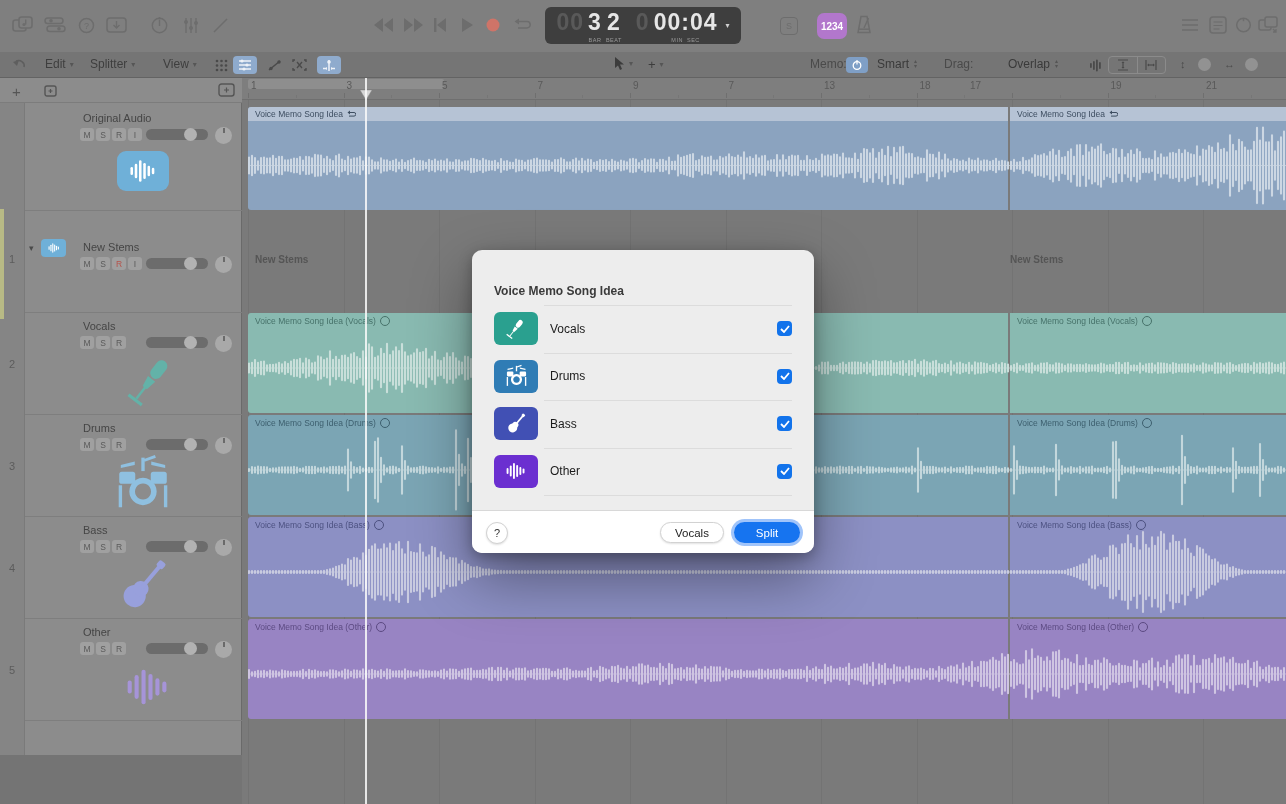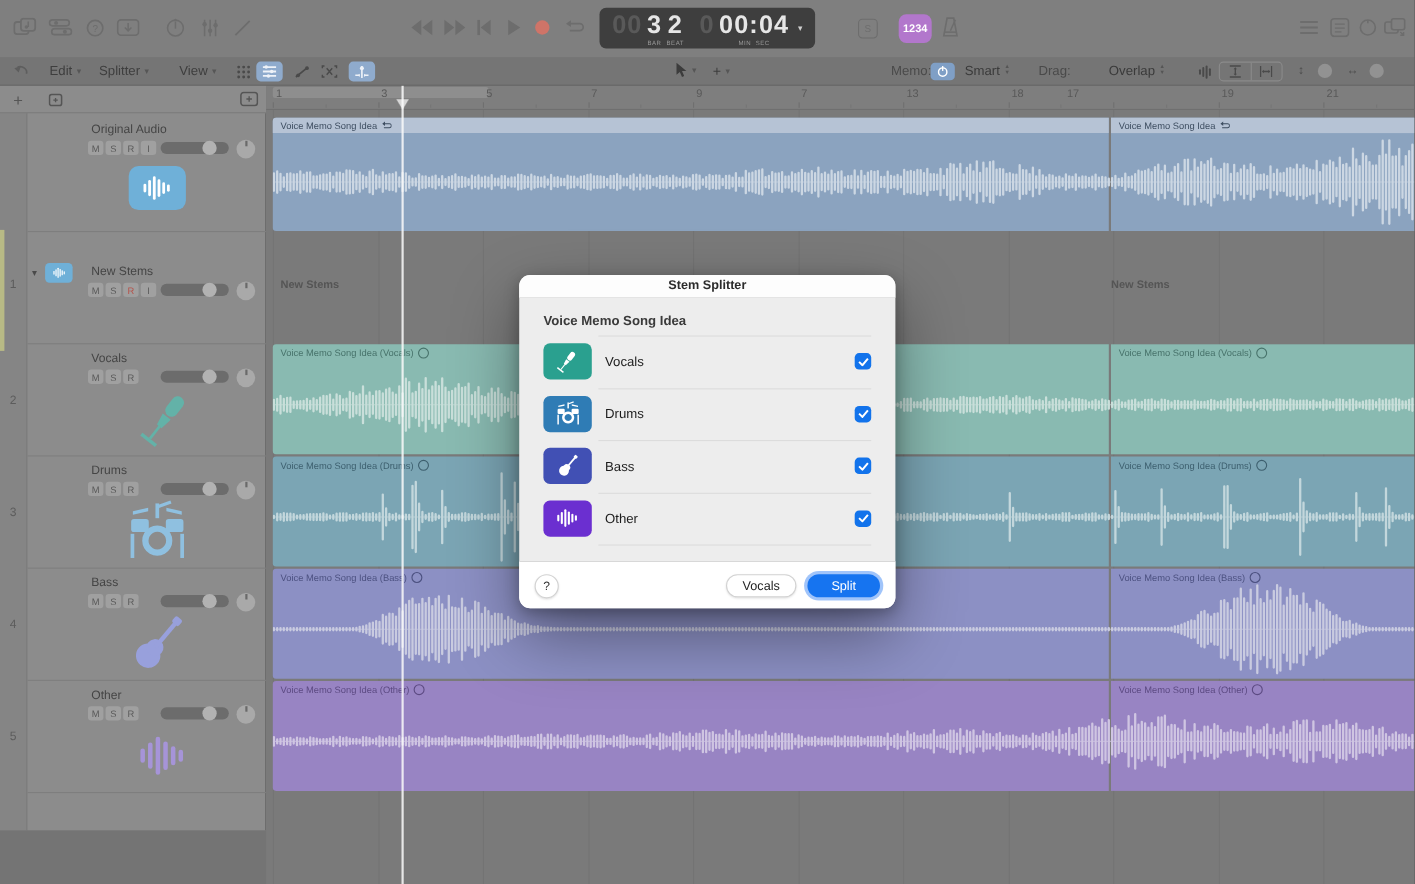--- a/index.html
+++ b/index.html
@@ -661,21 +661,20 @@
     </div>
     <svg class="wave" style="left:6px;top:519px" width="1038" height="100">
         <line x1="0" y1="55" x2="1038" y2="55" stroke="#cfc5e2" stroke-width="1" opacity="0.7"></line>
         <path d="M1 51.1L1 58.9M4 53.2L4 56.8M7 52.7L7 57.3M10 51.8L10 58.2M13 52.4L13 57.6M16 51.8L16 58.2M19 53.1L19 56.9M22 51.6L22 58.4M25 52.2L25 57.8M28 52.3L28 57.7M31 53.2L31 56.8M34 51.4L34 58.6M37 52.0L37 58.0M40 52.5L40 57.5M43 53.1L43 56.9M46 52.9L46 57.1M49 52.9L49 57.1M52 52.4L52 57.6M55 50.8L55 59.2M58 53.1L58 56.9M61 50.8L61 59.2M64 52.1L64 57.9M67 51.3L67 58.7M70 52.6L70 57.4M73 53.0L73 57.0M76 52.8L76 57.2M79 53.3L79 56.7M82 51.2L82 58.8M85 51.4L85 58.6M88 52.1L88 57.9M91 53.3L91 56.7M94 52.3L94 57.7M97 50.5L97 59.5M100 51.3L100 58.7M103 52.8L103 57.2M106 51.2L106 58.8M109 51.6L109 58.4M112 52.2L112 57.8M115 50.3L115 59.7M118 52.0L118 58.0M121 51.5L121 58.5M124 50.7L124 59.3M127 51.9L127 58.1M130 52.5L130 57.5M133 51.1L133 58.9M136 52.8L136 57.2M139 50.4L139 59.6M142 51.1L142 58.9M145 52.6L145 57.4M148 52.4L148 57.6M151 52.1L151 57.9M154 52.2L154 57.8M157 50.4L157 59.6M160 52.0L160 58.0M163 52.2L163 57.8M166 53.1L166 56.9M169 53.2L169 56.8M172 51.4L172 58.6M175 51.3L175 58.7M178 52.0L178 58.0M181 52.2L181 57.8M184 52.9L184 57.1M187 52.2L187 57.8M190 53.1L190 56.9M193 51.6L193 58.4M196 50.5L196 59.5M199 52.5L199 57.5M202 50.2L202 59.8M205 50.6L205 59.4M208 50.8L208 59.2M211 52.8L211 57.2M214 51.3L214 58.7M217 50.3L217 59.7M220 49.9L220 60.1M223 49.6L223 60.4M226 52.1L226 57.9M229 51.8L229 58.2M232 51.7L232 58.3M235 50.9L235 59.1M238 51.2L238 58.8M241 49.2L241 60.8M244 48.8L244 61.2M247 51.9L247 58.1M250 48.8L250 61.2M253 48.8L253 61.2M256 51.7L256 58.3M259 49.5L259 60.5M262 52.5L262 57.5M265 51.2L265 58.8M268 49.5L268 60.5M271 49.5L271 60.5M274 50.0L274 60.0M277 49.2L277 60.8M280 52.3L280 57.7M283 51.8L283 58.2M286 50.5L286 59.5M289 49.8L289 60.2M292 50.4L292 59.6M295 49.8L295 60.2M298 49.7L298 60.3M301 50.3L301 59.7M304 52.7L304 57.3M307 52.7L307 57.3M310 50.5L310 59.5M313 51.5L313 58.5M316 49.7L316 60.3M319 49.4L319 60.6M322 50.7L322 59.3M325 52.5L325 57.5M328 51.8L328 58.2M331 52.6L331 57.4M334 52.3L334 57.7M337 52.6L337 57.4M340 49.8L340 60.2M343 48.9L343 61.1M346 52.5L346 57.5M349 51.8L349 58.2M352 47.8L352 62.2M355 48.7L355 61.3M358 50.4L358 59.6M361 51.4L361 58.6M364 47.8L364 62.2M367 48.1L367 61.9M370 46.7L370 63.3M373 49.6L373 60.4M376 50.4L376 59.6M379 47.9L379 62.1M382 50.9L382 59.1M385 48.0L385 62.0M388 48.2L388 61.8M391 45.2L391 64.8M394 45.2L394 64.8M397 47.3L397 62.7M400 46.5L400 63.5M403 49.1L403 60.9M406 48.9L406 61.1M409 49.5L409 60.5M412 44.7L412 65.3M415 47.9L415 62.1M418 50.1L418 59.9M421 44.9L421 65.1M424 45.8L424 64.2M427 50.4L427 59.6M430 49.7L430 60.3M433 49.0L433 61.0M436 51.3L436 58.7M439 48.7L439 61.3M442 49.6L442 60.4M445 49.2L445 60.8M448 46.2L448 63.8M451 50.0L451 60.0M454 50.6L454 59.4M457 48.0L457 62.0M460 50.2L460 59.8M463 47.8L463 62.2M466 48.3L466 61.7M469 48.4L469 61.6M472 48.4L472 61.6M475 52.4L475 57.6M478 49.5L478 60.5M481 50.7L481 59.3M484 52.8L484 57.2M487 51.7L487 58.3M490 51.9L490 58.1M493 51.0L493 59.0M496 52.7L496 57.3M499 51.7L499 58.3M502 52.3L502 57.7M505 52.3L505 57.7M508 52.2L508 57.8M511 50.5L511 59.5M514 50.7L514 59.3M517 52.2L517 57.8M520 50.5L520 59.5M523 51.7L523 58.3M526 50.8L526 59.2M529 51.3L529 58.7M532 50.3L532 59.7M535 51.8L535 58.2M538 52.8L538 57.2M541 51.1L541 58.9M544 51.0L544 59.0M547 51.1L547 58.9M550 50.5L550 59.5M553 50.8L553 59.2M556 51.9L556 58.1M559 47.9L559 62.1M562 51.8L562 58.2M565 50.0L565 60.0M568 48.4L568 61.6M571 50.7L571 59.3M574 51.0L574 59.0M577 45.9L577 64.1M580 48.8L580 61.2M583 47.5L583 62.5M586 50.3L586 59.7M589 50.3L589 59.7M592 48.9L592 61.1M595 49.7L595 60.3M598 48.6L598 61.4M601 44.8L601 65.2M604 50.7L604 59.3M607 49.6L607 60.4M610 49.3L610 60.7M613 47.9L613 62.1M616 45.2L616 64.8M619 45.3L619 64.7M622 48.0L622 62.0M625 43.8L625 66.2M628 50.5L628 59.5M631 45.3L631 64.7M634 46.7L634 63.3M637 44.9L637 65.1M640 50.1L640 59.9M643 50.3L643 59.7M646 46.0L646 64.0M649 48.4L649 61.6M652 48.5L652 61.5M655 51.2L655 58.8M658 48.3L658 61.7M661 47.2L661 62.8M664 51.0L664 59.0M667 49.7L667 60.3M670 50.2L670 59.8M673 49.6L673 60.4M676 50.8L676 59.2M679 52.3L679 57.7M682 49.7L682 60.3M685 50.1L685 59.9M688 52.2L688 57.8M691 47.9L691 62.1M694 50.0L694 60.0M697 51.0L697 59.0M700 48.5L700 61.5M703 47.2L703 62.8M706 48.3L706 61.7M709 46.2L709 63.8M712 50.6L712 59.4M715 44.6L715 65.4M718 49.2L718 60.8M721 47.9L721 62.1M724 42.9L724 67.1M727 49.0L727 61.0M730 48.1L730 61.9M733 42.7L733 67.3M736 42.8L736 67.2M739 43.2L739 66.8M742 41.3L742 68.7M745 38.9L745 71.1M748 41.5L748 68.5M751 42.5L751 67.5M754 35.1L754 74.9M757 38.2L757 71.8M760 35.7L760 74.3M763 43.0L763 67.0M766 41.1L766 68.9M769 44.3L769 65.7M772 46.1L772 63.9M775 45.3L775 64.7M778 32.1L778 77.9M781 41.4L781 68.6M784 30.2L784 79.8M787 39.7L787 70.3M790 37.2L790 72.8M793 38.7L793 71.3M796 42.5L796 67.5M799 38.4L799 71.6M802 42.0L802 68.0M805 33.2L805 76.8M808 33.1L808 76.9M811 31.6L811 78.4M814 41.7L814 68.3M817 39.9L817 70.1M820 40.3L820 69.7M823 43.5L823 66.5M826 45.1L826 64.9M829 36.0L829 74.0M832 47.0L832 63.0M835 46.8L835 63.2M838 39.3L838 70.7M841 45.7L841 64.3M844 46.9L844 63.1M847 41.7L847 68.3M850 41.6L850 68.4M853 44.5L853 65.5M856 39.3L856 70.7M859 41.0L859 69.0M862 44.8L862 65.2M865 47.4L865 62.6M868 47.1L868 62.9M871 44.7L871 65.3M874 46.7L874 63.3M877 46.8L877 63.2M880 47.7L880 62.3M883 48.0L883 62.0M886 41.5L886 68.5M889 42.3L889 67.7M892 49.4L892 60.6M895 45.0L895 65.0M898 44.9L898 65.1M901 42.0L901 68.0M904 39.6L904 70.4M907 49.2L907 60.8M910 43.4L910 66.6M913 49.0L913 61.0M916 47.0L916 63.0M919 41.6L919 68.4M922 48.6L922 61.4M925 44.7L925 65.3M928 37.4L928 72.6M931 36.4L931 73.6M934 40.2L934 69.8M937 36.2L937 73.8M940 36.0L940 74.0M943 47.2L943 62.8M946 36.8L946 73.2M949 46.8L949 63.2M952 46.9L952 63.1M955 40.9L955 69.1M958 41.1L958 68.9M961 39.9L961 70.1M964 44.5L964 65.5M967 36.0L967 74.0M970 39.9L970 70.1M973 39.3L973 70.7M976 38.3L976 71.7M979 44.4L979 65.6M982 40.9L982 69.1M985 38.9L985 71.1M988 44.5L988 65.5M991 45.0L991 65.0M994 45.4L994 64.6M997 44.7L997 65.3M1000 41.8L1000 68.2M1003 49.7L1003 60.3M1006 43.9L1006 66.1M1009 42.5L1009 67.5M1012 48.3L1012 61.7M1015 51.0L1015 59.0M1018 48.6L1018 61.4M1021 46.8L1021 63.2M1024 49.4L1024 60.6M1027 48.7L1027 61.3M1030 48.9L1030 61.1M1033 51.6L1033 58.4M1036 49.0L1036 61.0" stroke="#cfc5e2" stroke-width="2.1" fill="none" stroke-linecap="round"></path>
       </svg>
   </div>
 
   <div class="abs playline"></div>
 
   <div class="abs dialog">
-    <div class="dlg-title">Stem Splitter</div>
     <div class="dlg-src">Voice Memo Song Idea</div>
 
     <div class="stemrow" style="top:55px">
       <div class="sep"></div>
       <div class="stile" style="background-color: rgb(42, 160, 143);">
         <svg width="24" height="24" viewBox="0 0 24 24" fill="#fff">
             <use href="#sym-mic"></use>
           </svg>
         </div>
       <div class="slabel">Vocals</div>

